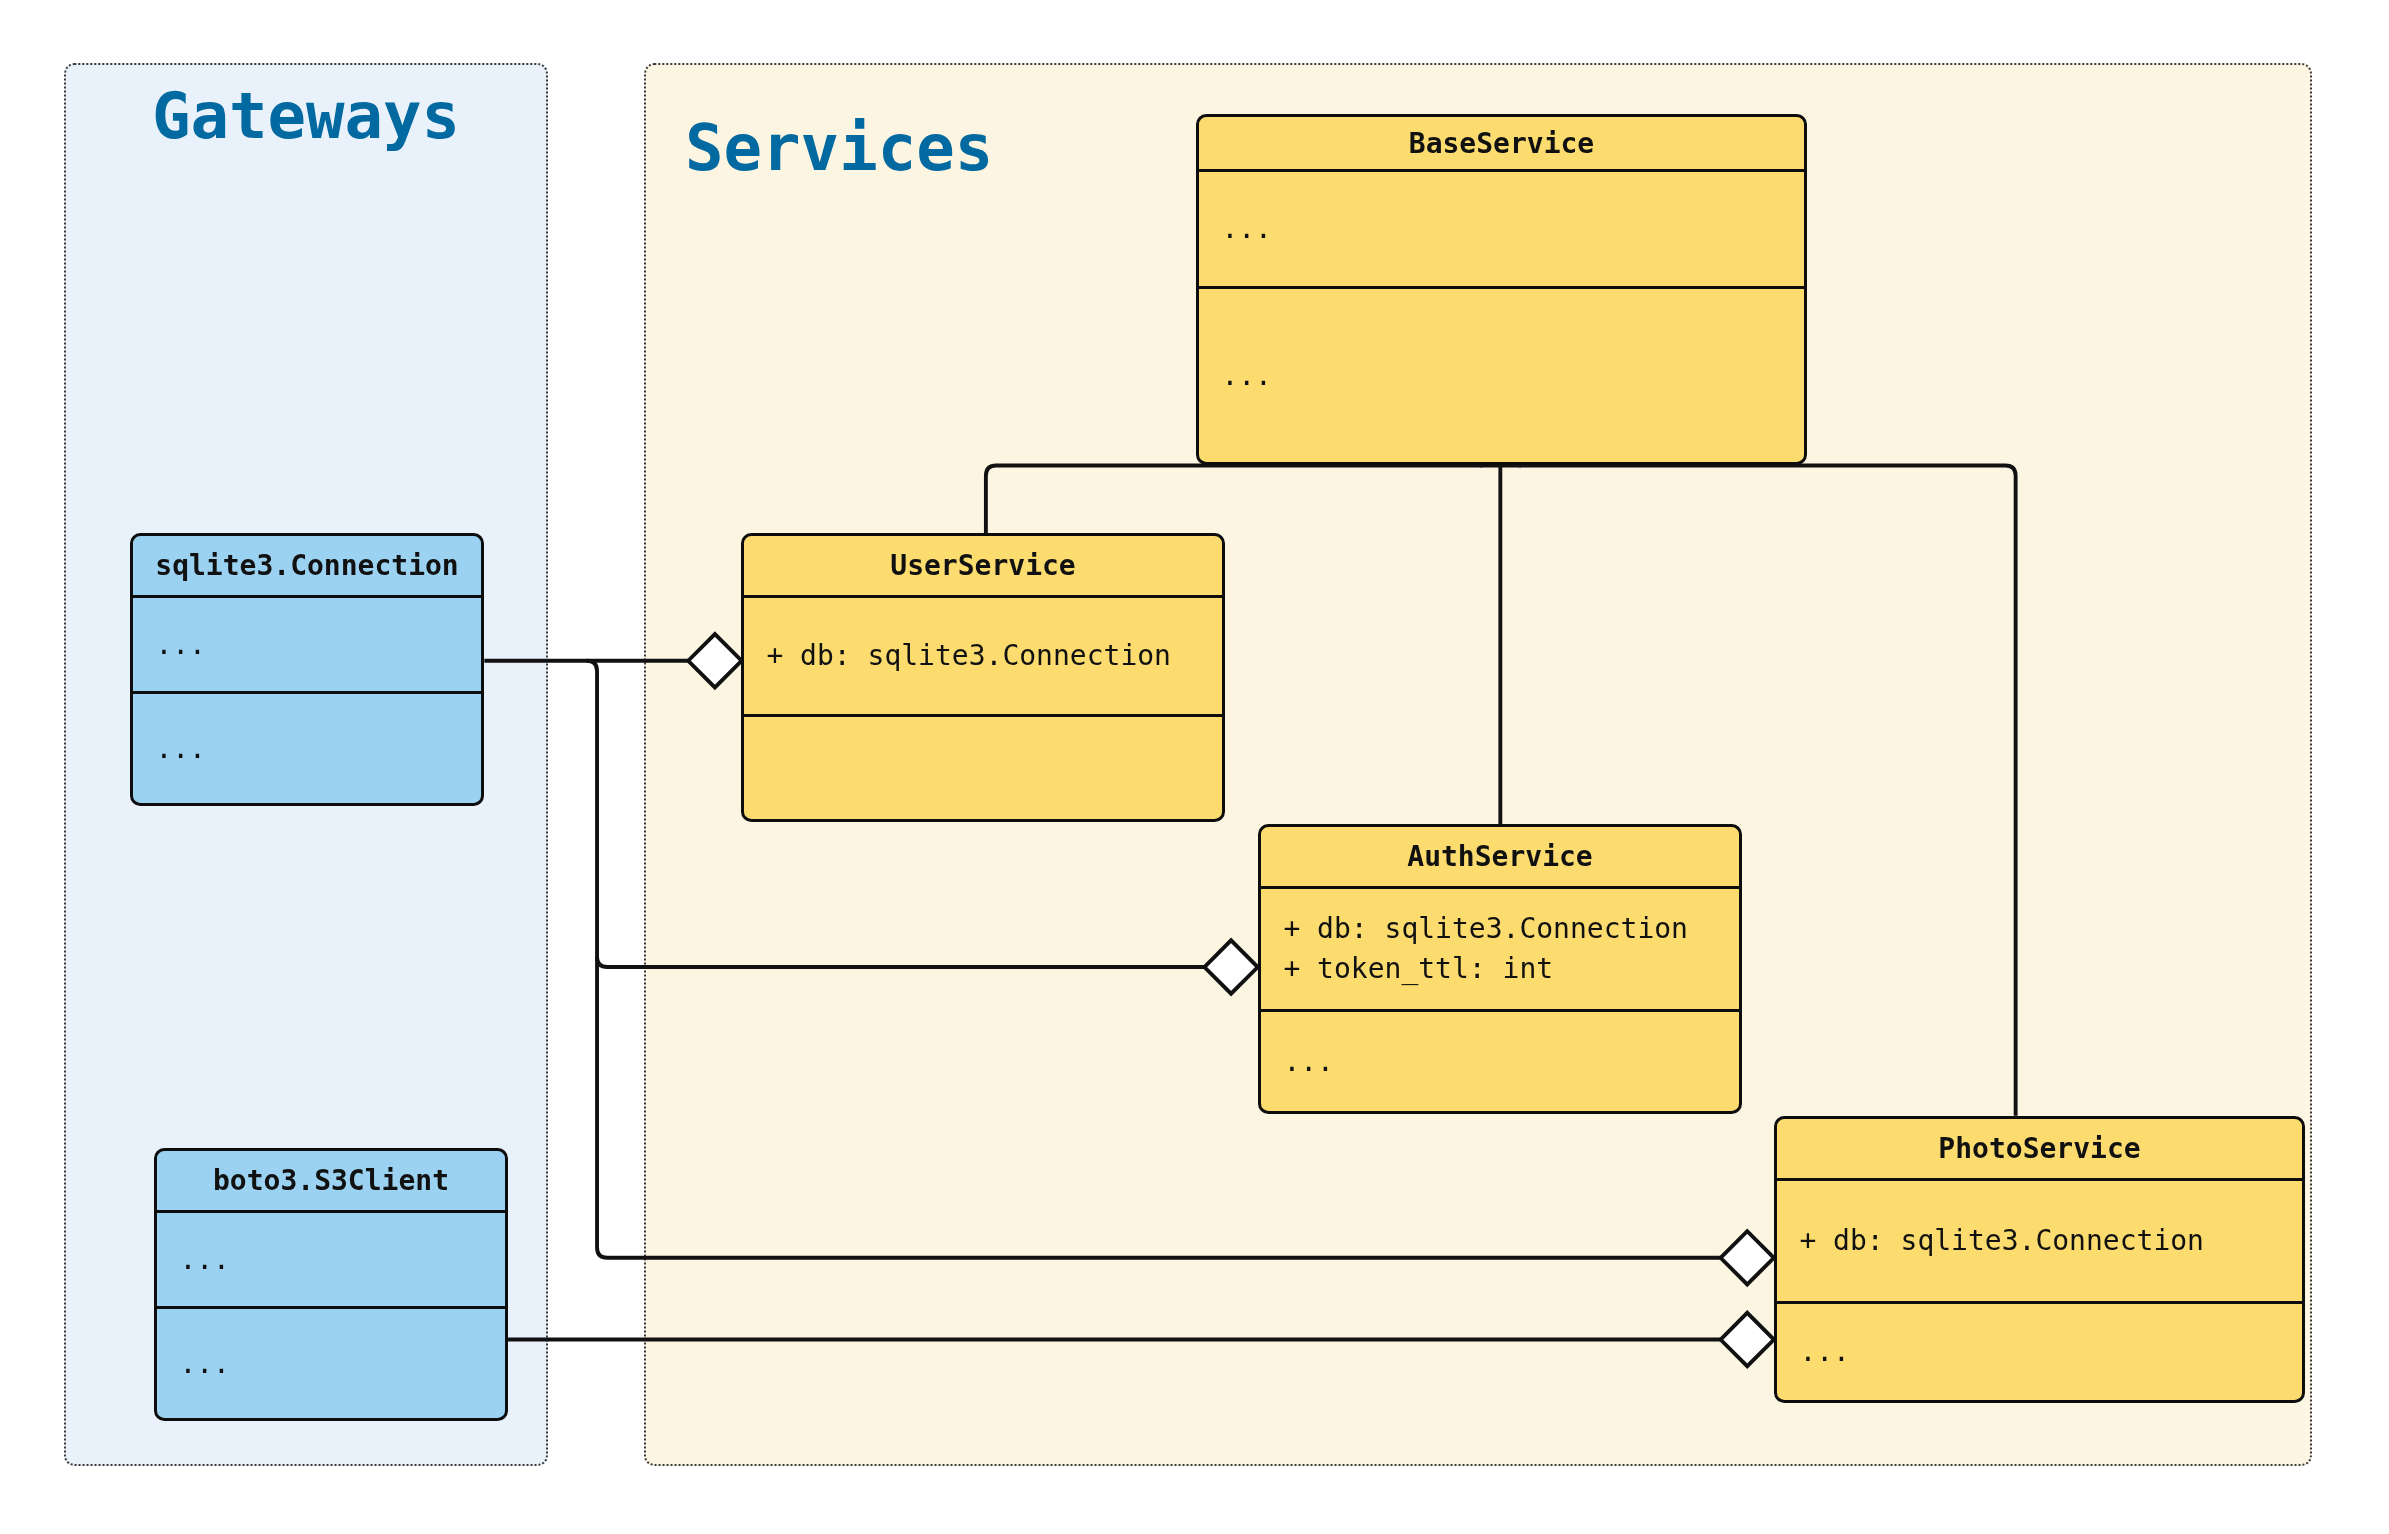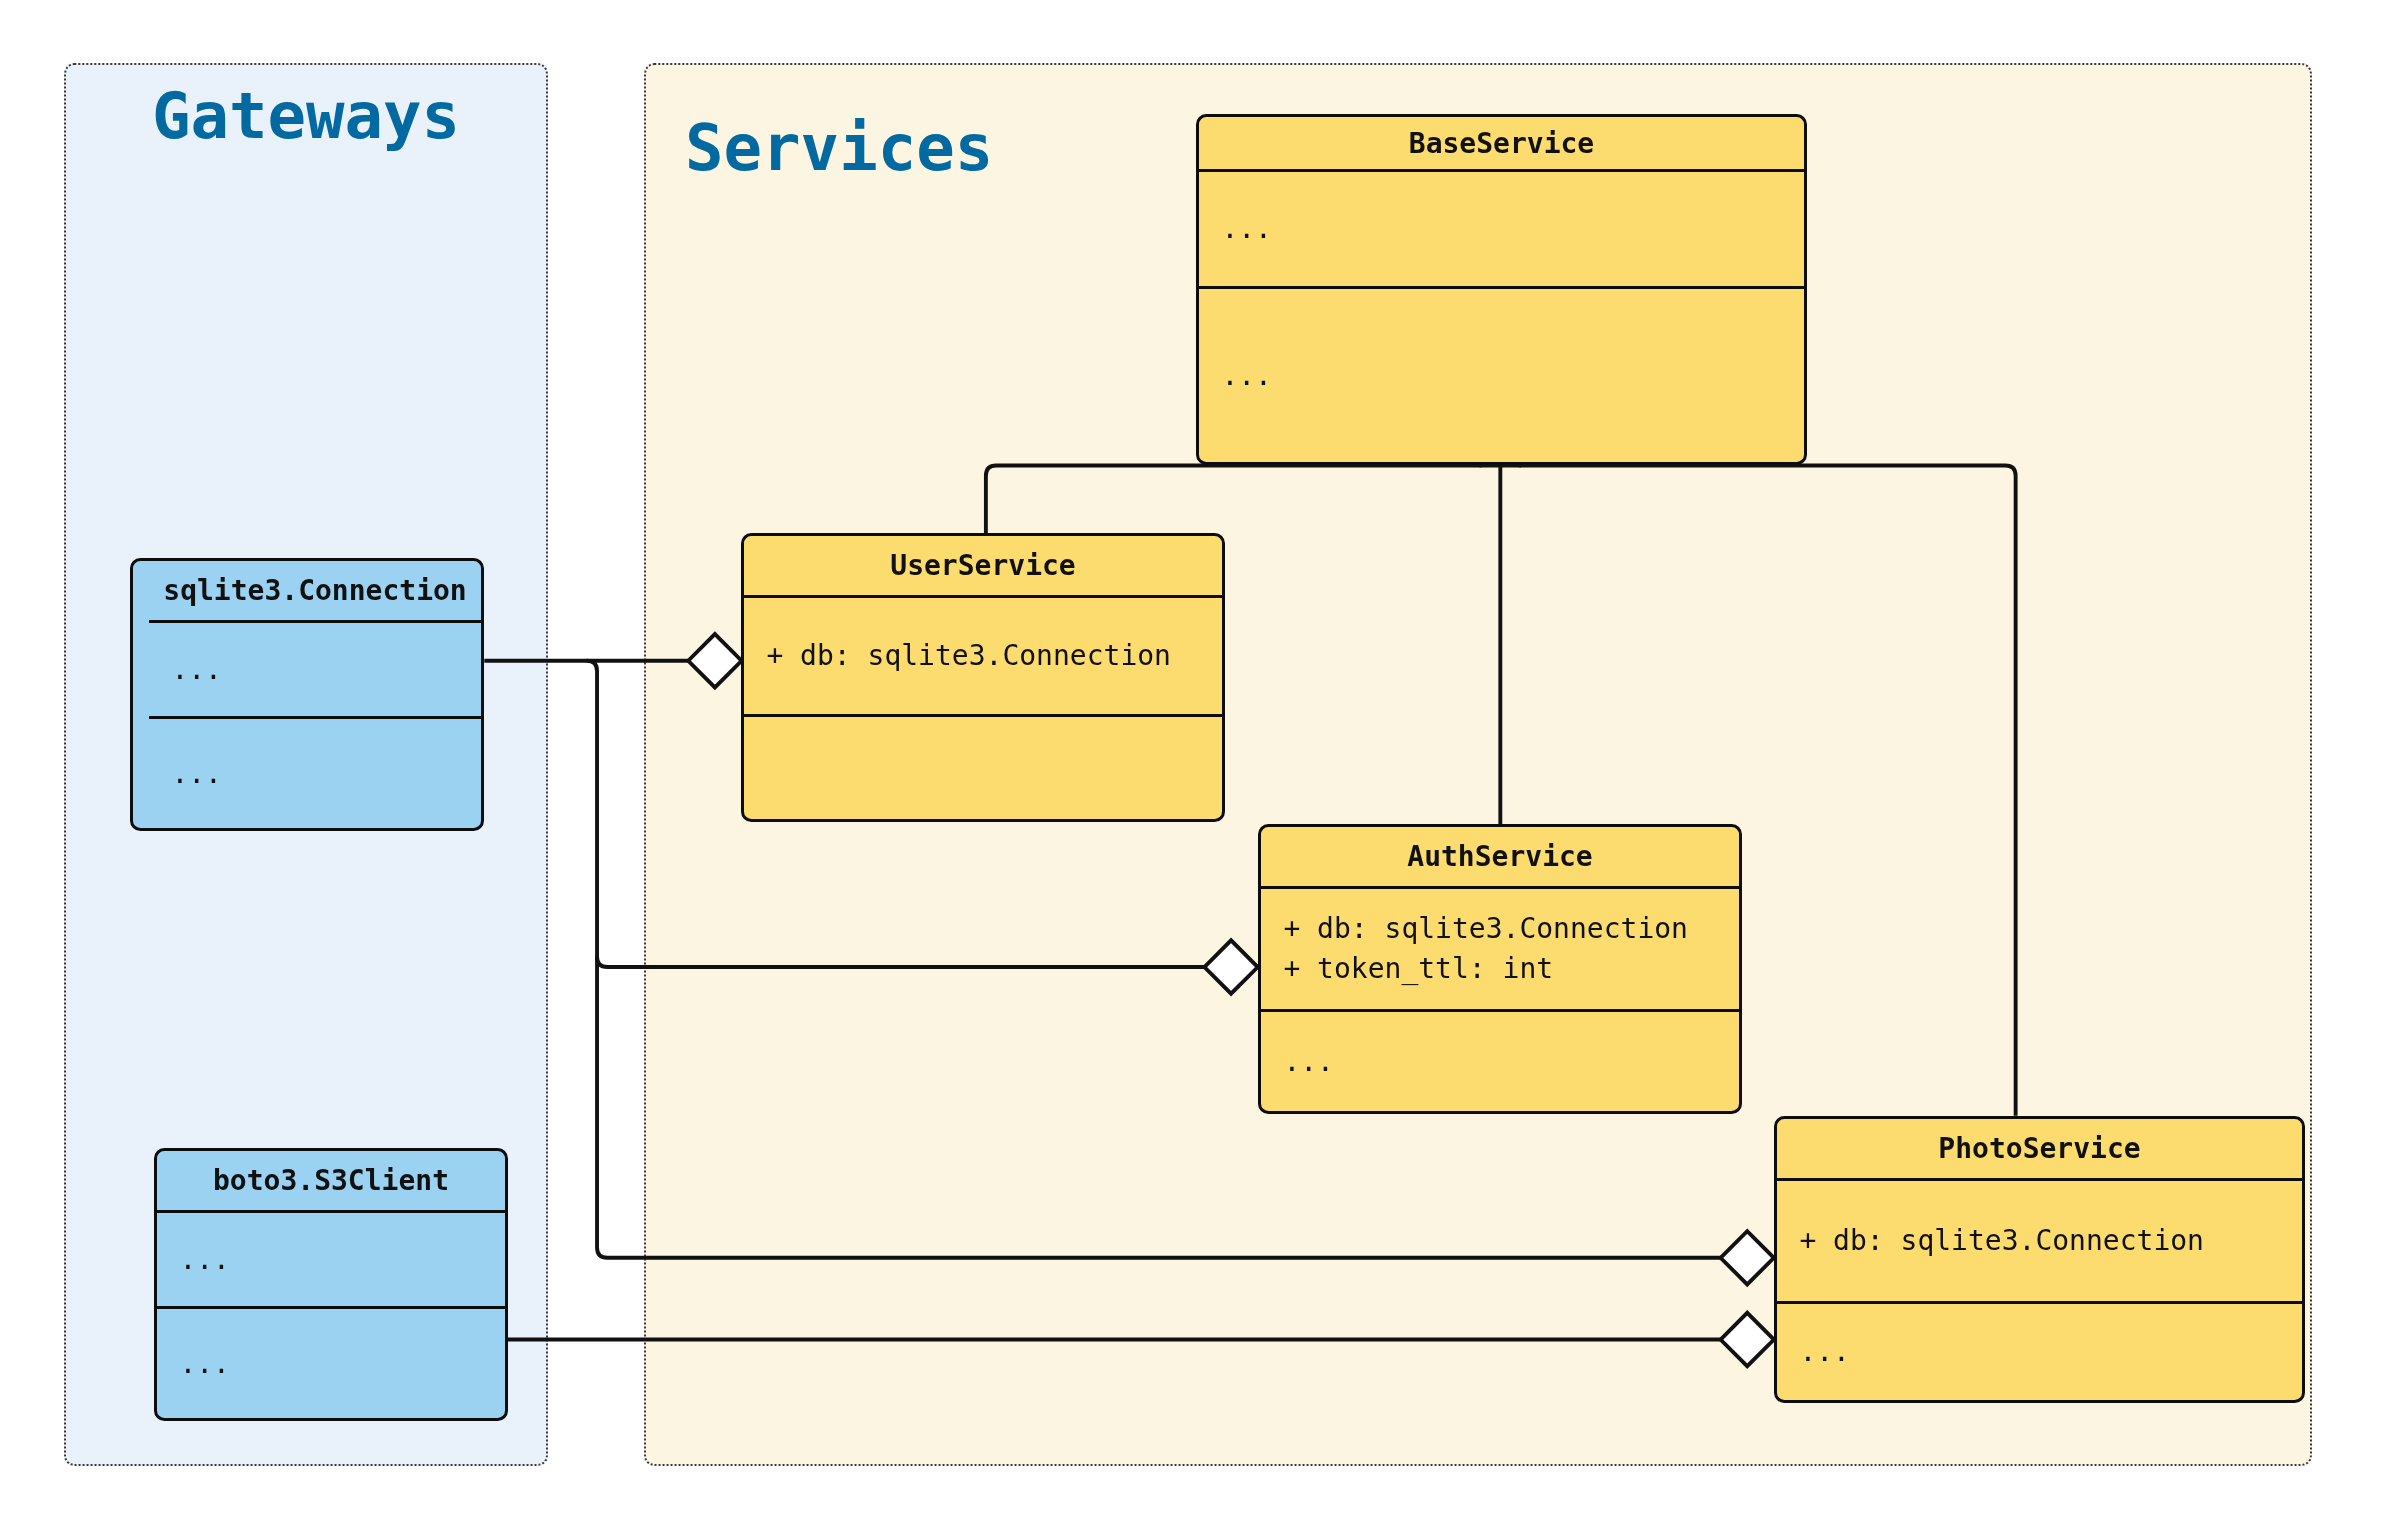--- a/index.html
+++ b/index.html
@@ -96,21 +96,21 @@
     <path class="edge" d="M694 1112 Q694 1124 706 1124 H1400"></path>
 
     <path class="edge" d="M563 1557 H2000"></path>
 
     <polygon class="diamond" points="800,768 831,737 862,768 831,799"></polygon>
     <polygon class="diamond" points="1400,1124 1431,1093 1462,1124 1431,1155"></polygon>
     <polygon class="diamond" points="2000,1462 2031,1431 2062,1462 2031,1493"></polygon>
     <polygon class="diamond" points="2000,1557 2031,1526 2062,1557 2031,1588"></polygon>
   </svg>
 
-  <div class="cbox blue" style="left:130px; top:558px; width:354px; height:273px;padding-left:16px;">
+  <div class="cbox blue" style="left:130px; top:533px; width:354px; height:273px;">
     <div class="chead" style="height:62px;">sqlite3.Connection</div>
     <div class="csec" style="height:96px;">
       <div>...</div>
     </div>
     <div class="csec last">
       <div>...</div>
     </div>
   </div>
 
   <div class="cbox blue" style="left:130px; top:1148px; width:354px; height:273px;margin-left:24px;">

